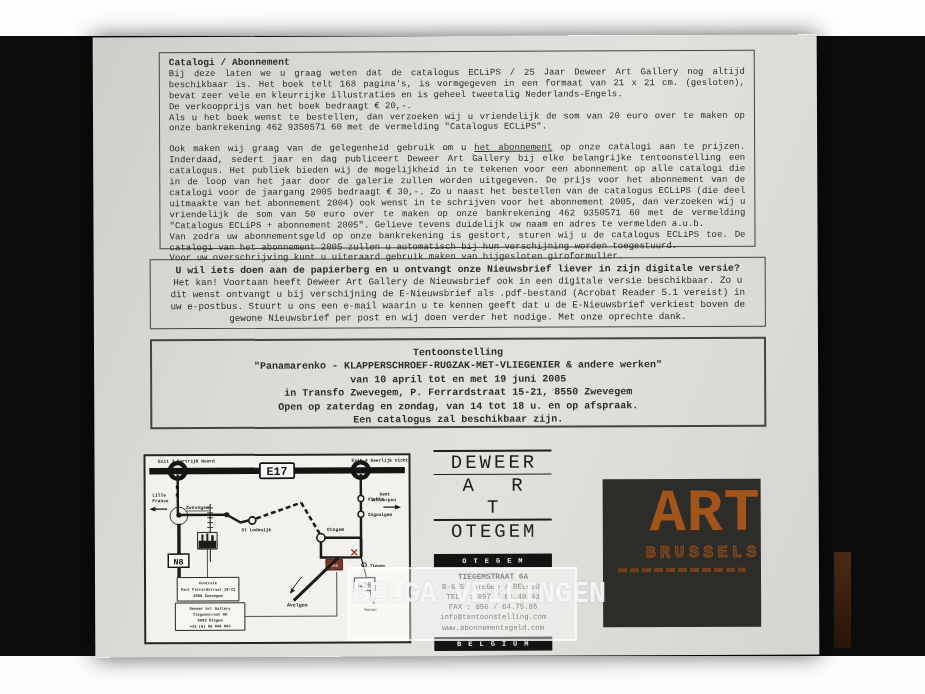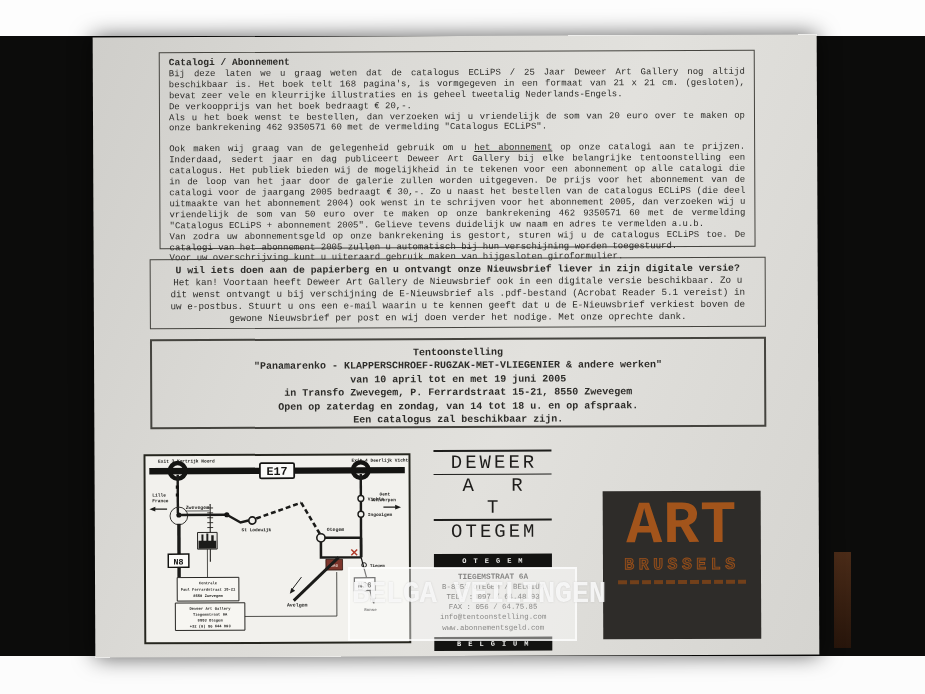--- a/index.html
+++ b/index.html
@@ -32,22 +32,22 @@
   .deweer{position:absolute;left:339px;top:414px;width:118px;text-align:center;color:#1e1d1b;}
   .dw-rule{height:1.5px;background:#1d1d1b;}
   .dw-name{font-size:19px;line-height:22px;font-weight:400;letter-spacing:3px;padding-left:3px;}
   .dw-art{letter-spacing:13px;padding-left:13px;}
   .dw-bar{background:#131311;color:#ececea;font-size:7px;font-weight:bold;
           letter-spacing:7px;padding:3px 0 3px 6px;margin-top:11px;}
   .dw-bar2{margin-top:4px;}
   .dw-addr{font-size:7.4px;line-height:10.2px;margin-top:4px;color:#2f2e2b;}
   .dw-addr .strong{font-weight:bold;font-size:7.8px;}
   
-  .art{position:absolute;left:508px;top:456px;width:158px;height:148px;
-       background:#2e2c29;text-align:center;overflow:hidden;}
+  .art{position:absolute;left:508px;top:444px;width:158px;height:148px;
+       background:#2e2c29;text-align:right;overflow:hidden;}
   .art-title{font-size:60px;line-height:58px;font-weight:700;color:#a2541b;
              letter-spacing:1px;margin-top:6px;}
   .art-sub{font-size:16.5px;font-weight:600;letter-spacing:4.5px;margin-top:0;
            color:rgba(162,84,27,0.22);-webkit-text-stroke:0.9px #9a5019;}
   .art-tag{margin:6px auto 0;width:128px;height:4px;opacity:.75;filter:blur(.4px);
            background:repeating-linear-gradient(90deg,#8a4716 0 9px,transparent 9px 12px);}
   
   .watermark{position:absolute;left:348px;top:567px;width:229px;height:74px;z-index:6;
              border:2px solid rgba(255,255,255,.7);background:rgba(255,255,255,.42);
              box-sizing:border-box;}

